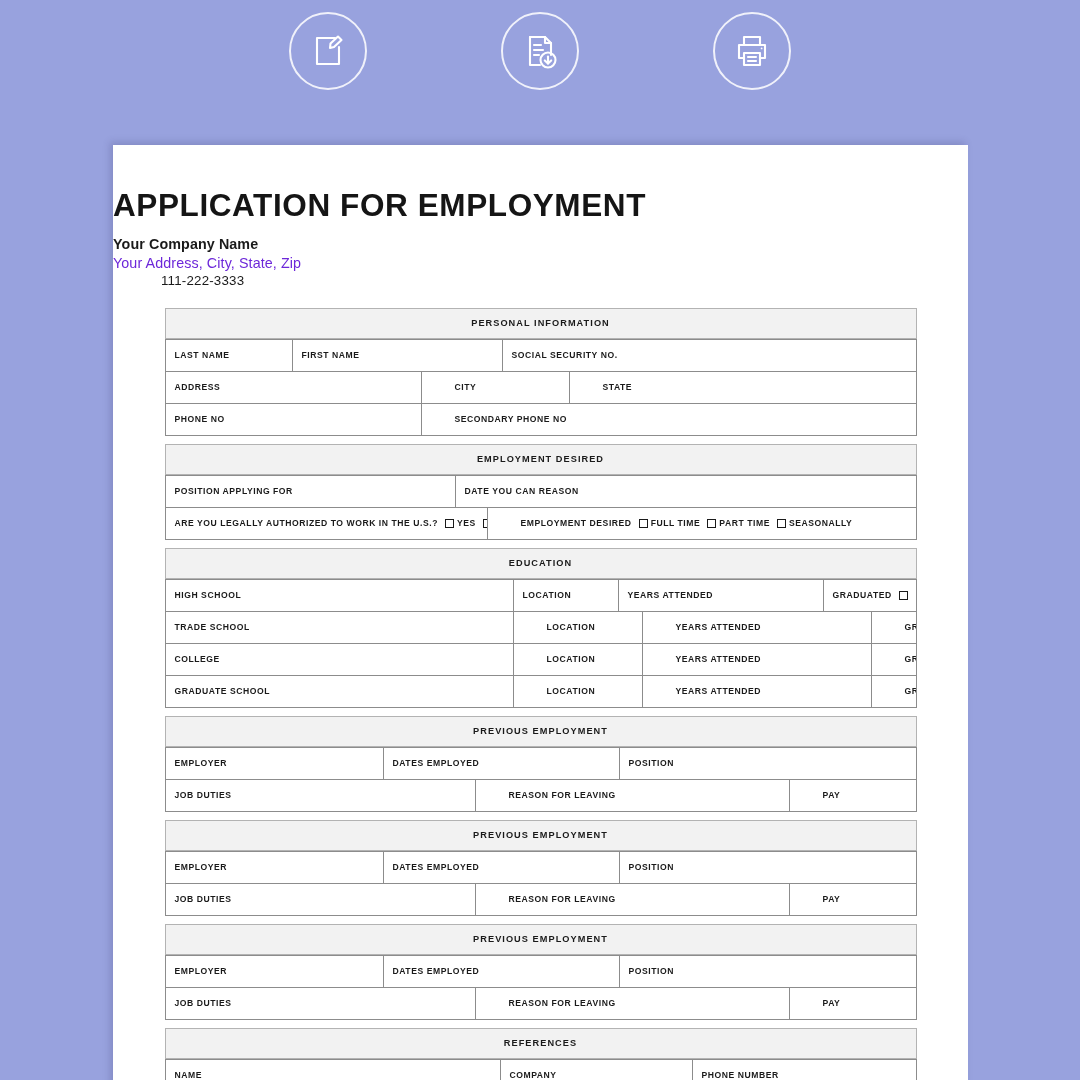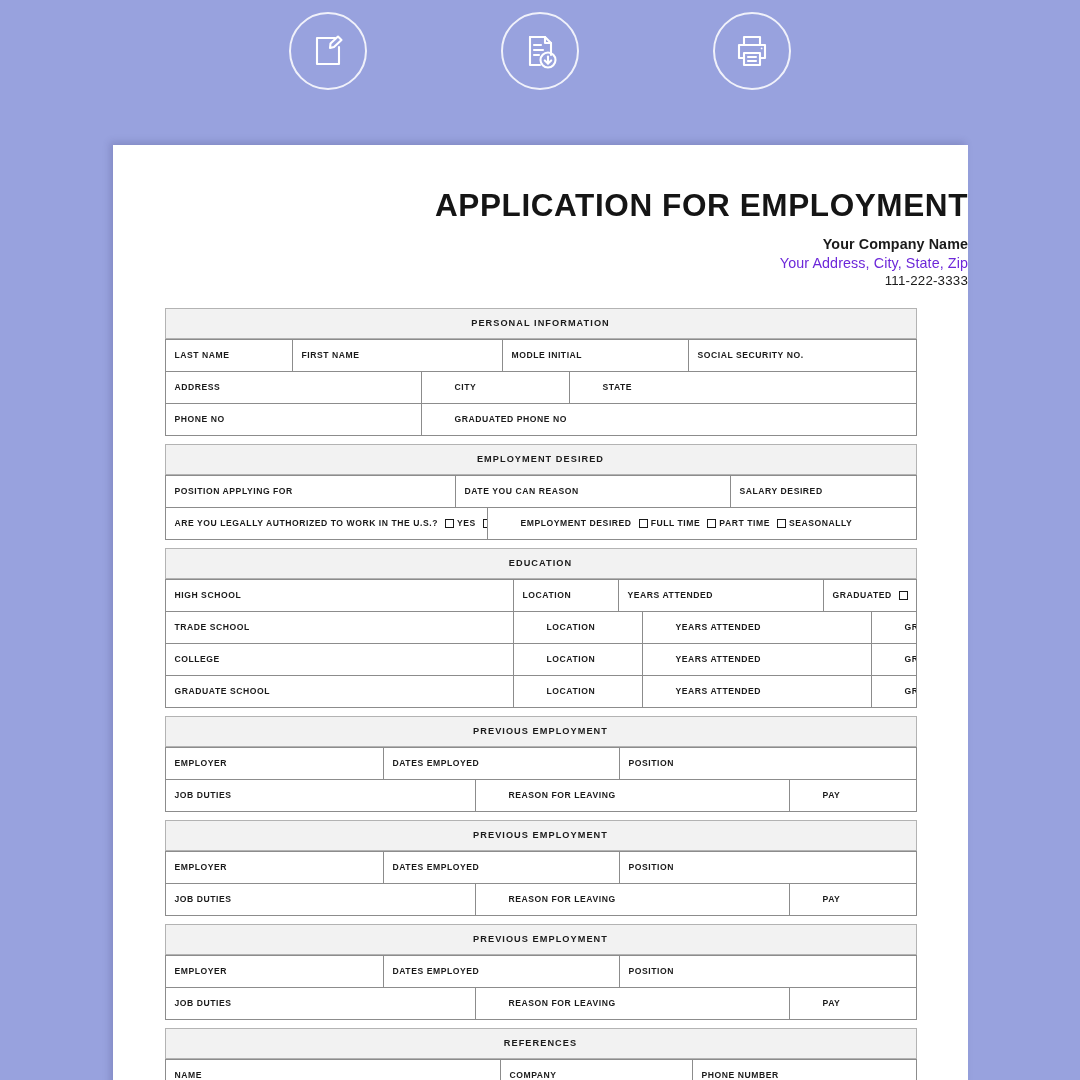--- a/index.html
+++ b/index.html
@@ -46,21 +46,21 @@
     top: 145px;
     width: 855px;
     height: 960px;
     background: #ffffff;
     box-shadow: -3px -3px 7px rgba(60,60,110,0.22);
     overflow: hidden;
   }
 
   
   #doc-head {
-    text-align: right;
+    text-align: left;
     padding-top: 43px;
   }
   #doc-title {
     font-size: 31.5px;
     font-weight: bold;
     letter-spacing: 0.6px;
     color: #151515;
     line-height: 1.1;
   }
   #company-name {
@@ -207,43 +207,41 @@
   </div>
 
   <div id="form-body">
 
     <div class="section">
       <div class="section-title">PERSONAL INFORMATION</div>
 
       <div class="row">
         <div class="cell" style="width:127px">LAST NAME</div>
         <div class="cell" style="width:210px">FIRST NAME</div>
-        <div class="cell" style="width:186px">MODLE INITIAL</div>
         <div class="cell" style="flex:1">SOCIAL SECURITY NO.</div>
       </div>
 
       <div class="row">
         <div class="cell" style="width:256px">ADDRESS</div>
         <div class="cell" style="width:124px">CITY</div>
         <div class="cell" style="width:186px">STATE</div>
       </div>
 
       <div class="row">
         <div class="cell" style="width:256px">PHONE NO</div>
-        <div class="cell" style="width:124px">GRADUATED PHONE NO</div>
+        <div class="cell" style="width:124px">SECONDARY PHONE NO</div>
       </div>
     </div>
 
     <div class="section">
       <div class="section-title">EMPLOYMENT DESIRED</div>
 
       <div class="row">
         <div class="cell" style="width:290px">POSITION APPLYING FOR</div>
         <div class="cell" style="width:275px">DATE YOU CAN REASON</div>
-        <div class="cell" style="flex:1">SALARY DESIRED</div>
       </div>
 
       <div class="row">
         <div class="cell inline-opts" style="width:322px">
           <span>ARE YOU LEGALLY AUTHORIZED TO WORK IN THE U.S.?</span>
           <span class="cb"></span>
           <span class="cb-label">YES</span>
           <span class="cb"></span>
 
         </div>

